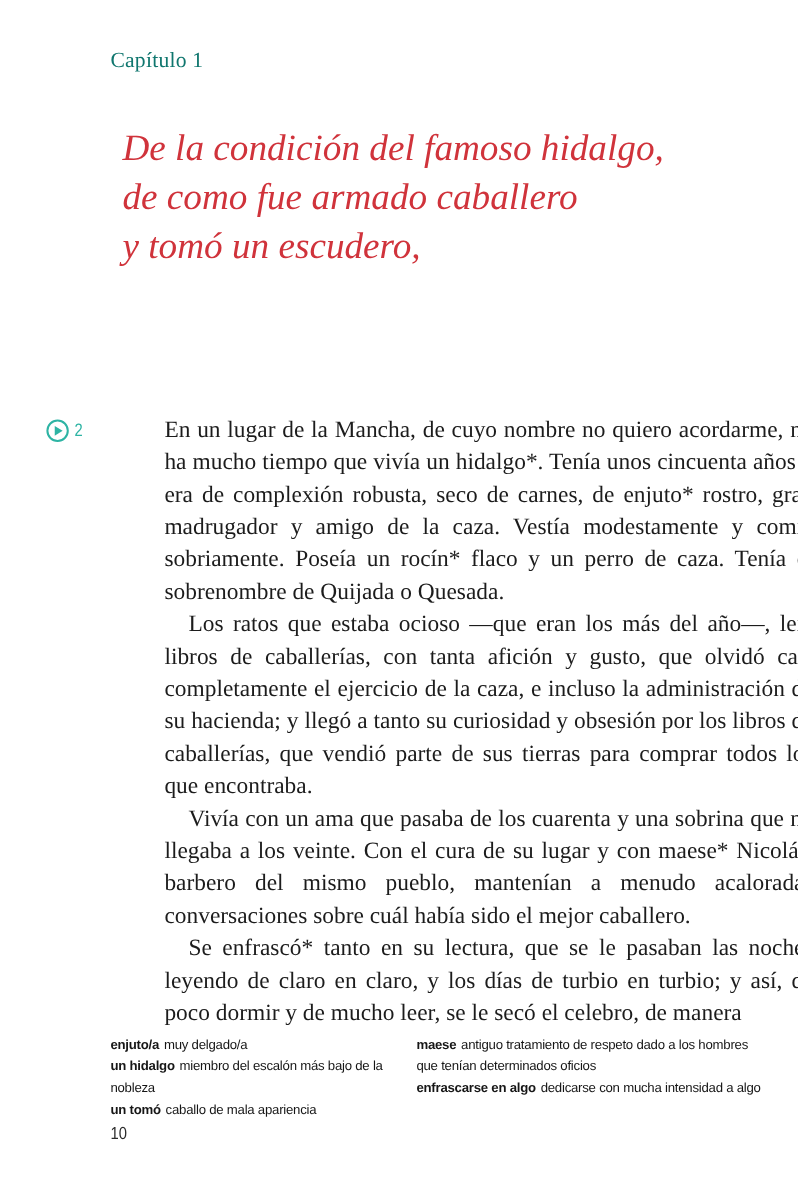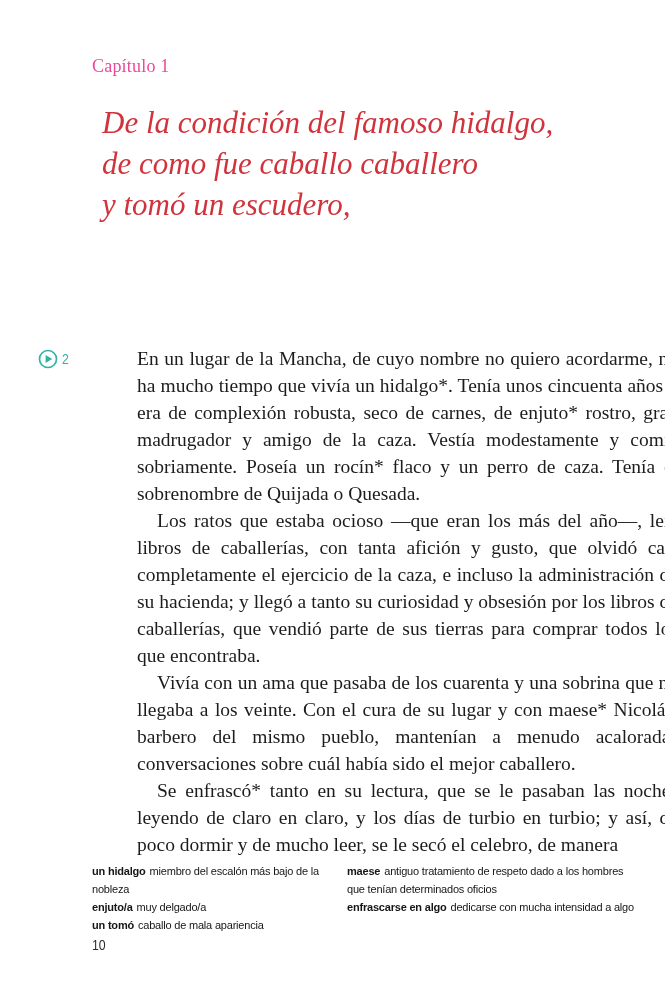--- a/index.html
+++ b/index.html
@@ -10,22 +10,22 @@
   html,body{margin:0;padding:0;background:#ffffff;}
   .page{
     position:relative;
     width:665px;height:1000px;
     background:#ffffff;
     overflow:hidden;
     font-family:"Liberation Serif", serif;
     color:var(--body-ink);
   }
   .chapter-label{
-    position:absolute;left:92px;top:56px;
-    font-size:18px;letter-spacing:.2px;color:#ec4899;
+    position:absolute;left:92px;top:40px;
+    font-size:18px;letter-spacing:.2px;color:#0f766e;
   }
   .title{
     position:absolute;left:90px;top:90px;margin:12px;
     font-size:31px;line-height:41px;
     font-style:italic;font-weight:400;
     color:var(--title-red);
   }
   .title span{display:block;}
   .audio-marker{
     position:absolute;left:38px;top:349px;
@@ -67,21 +67,21 @@
 </style>
 </head>
 <body>
 
 <div class="page">
 
   <div class="chapter-label">Capítulo 1</div>
 
   <h1 class="title">
     <span>De la condición del famoso hidalgo,</span>
-    <span>de como fue caballo caballero</span>
+    <span>de como fue armado caballero</span>
     <span>y tomó un escudero,</span>
   </h1>
 
   <div class="audio-marker">
     <span>
       <svg width="20" height="20" viewBox="0 0 20 20">
         <circle cx="10" cy="10" r="8.5" fill="none" stroke="currentColor" stroke-width="1.7"></circle>
         <path d="M7.6 5.9 L14.2 10 L7.6 14.1 Z" fill="currentColor"></path>
       </svg>
     </span>
@@ -91,24 +91,24 @@
   <div class="body-text">
     <p class="first">En un lugar de la Mancha, de cuyo nombre no quiero acordarme, no ha mucho tiempo que vivía un hidalgo*. Tenía unos cincuenta años y era de complexión robusta, seco de carnes, de enjuto* rostro, gran madrugador y amigo de la caza. Vestía modestamente y comía sobriamente. Poseía un rocín* flaco y un perro de caza. Tenía el sobrenombre de Quijada o Quesada.</p>
     <p>Los ratos que estaba ocioso —que eran los más del año—, leía libros de caballerías, con tanta afición y gusto, que olvidó casi completamente el ejercicio de la caza, e incluso la administración de su hacienda; y llegó a tanto su curiosidad y obsesión por los libros de caballerías, que vendió parte de sus tierras para comprar todos los que encontraba.</p>
     <p>Vivía con un ama que pasaba de los cuarenta y una sobrina que no llegaba a los veinte. Con el cura de su lugar y con maese* Nicolás, barbero del mismo pueblo, mantenían a menudo acaloradas conversaciones sobre cuál había sido el mejor caballero.</p>
     <p>Se enfrascó* tanto en su lectura, que se le pasaban las noches leyendo de claro en claro, y los días de turbio en turbio; y así, de poco dormir y de mucho leer, se le secó el celebro, de manera</p>
   </div>
 
   <div class="footnotes">
     <div class="fn-col left">
       <div class="fn-entry">
-        <span class="term">un hidalgo</span><span class="def">miembro del escalón más bajo de la nobleza</span>
+        <span class="term">enjuto/a</span><span class="def">muy delgado/a</span>
       </div>
       <div class="fn-entry">
-        <span class="term">enjuto/a</span><span class="def">muy delgado/a</span>
+        <span class="term">un hidalgo</span><span class="def">miembro del escalón más bajo de la nobleza</span>
       </div>
       <div class="fn-entry">
         <span class="term">un tomó</span><span class="def">caballo de mala apariencia</span>
       </div>
     </div>
     <div class="fn-col right">
       <div class="fn-entry">
         <span class="term">maese</span><span class="def">antiguo tratamiento de respeto dado a los hombres que tenían determinados oficios</span>
       </div>
       <div class="fn-entry">

